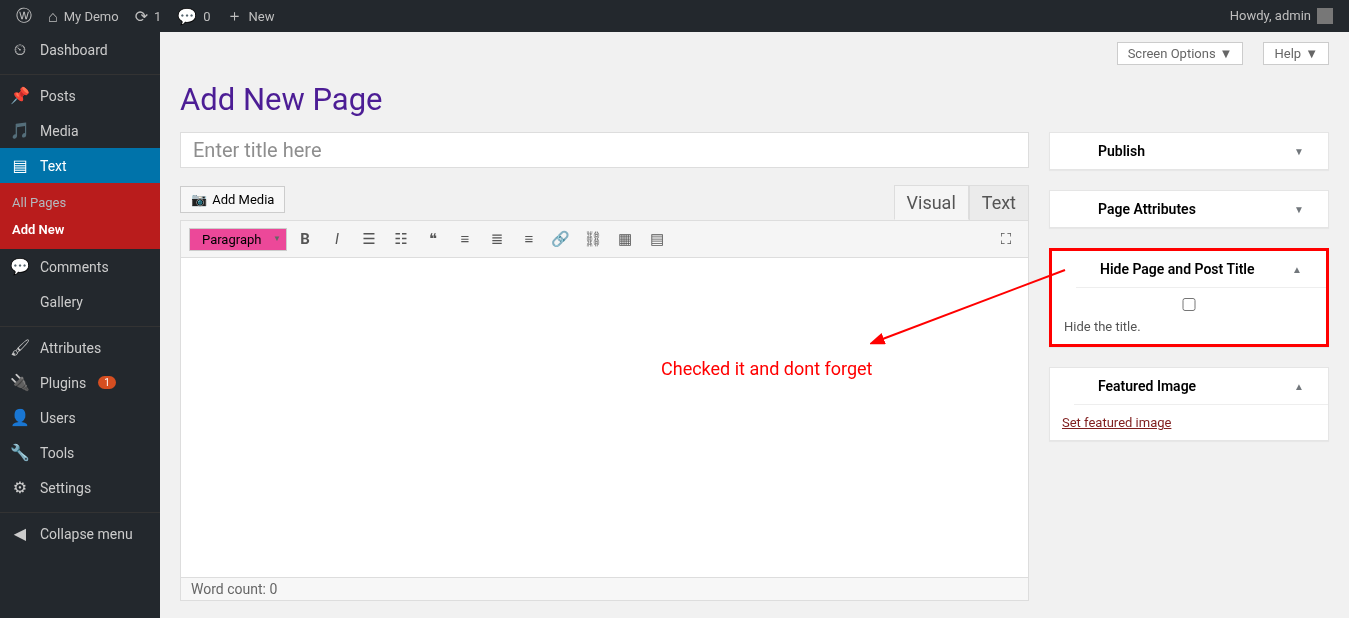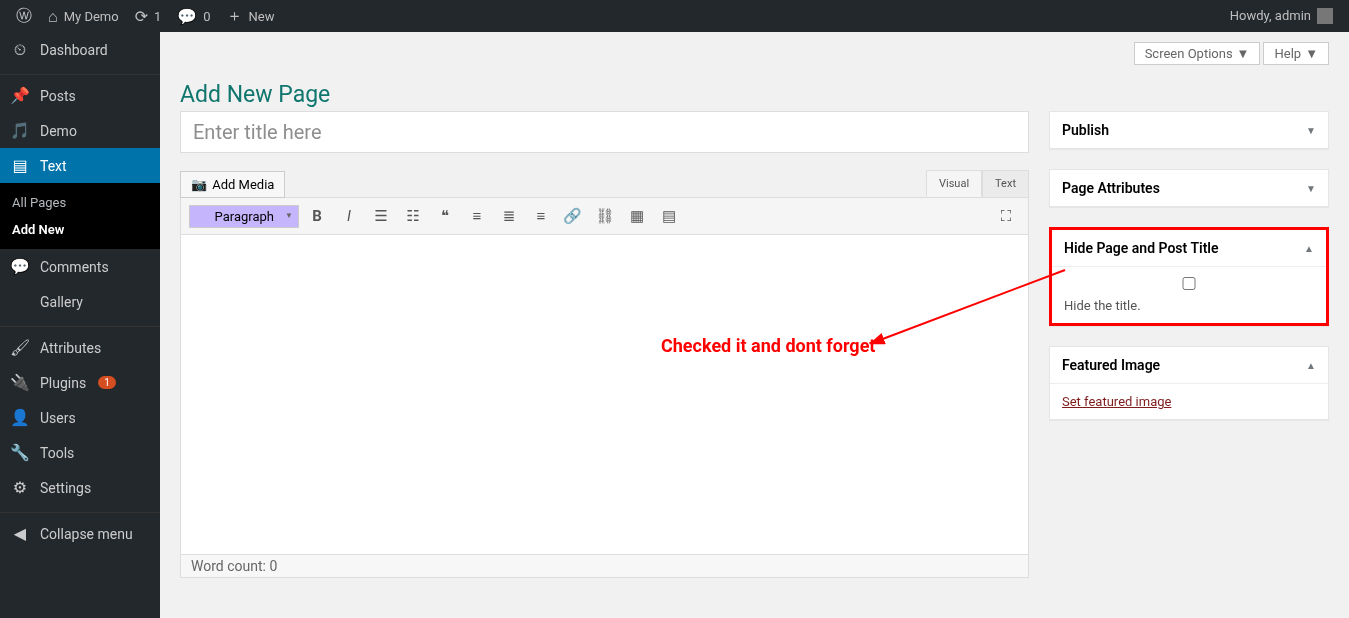--- a/index.html
+++ b/index.html
@@ -12,57 +12,57 @@
 .ab-icon { font-size: 16px; }
 .adminbar-right { display: flex; gap: 6px; padding-right: 8px; color: #bfbfbf; }
 .avatar { width: 16px; height: 16px; background: #777; }
 
 
 .sidebar { position: absolute; top: 32px; left: 0; width: 160px; background: #23282d; height: 586px; color: #eee; font-size: 14px; }
 .menu-item { display: flex; align-items: center; gap: 10px; padding: 8px 10px; cursor: pointer; color: #ccc; position: relative; }
 .menu-item.current { background: #0073aa; color: #fff; }
 .menu-item.current::after { content: ""; position: absolute; right: -8px; top: 50%; transform: translateY(-50%); border: 8px solid transparent; border-right-color: #f1f1f1; }
 .menu-icon { width: 20px; text-align: center; font-size: 16px; }
-.submenu { background: #000000; padding: 6px 0; }
+.submenu { background: #b91c1c; padding: 6px 0; }
 .submenu-item { padding: 6px 12px; font-size: 13px; color: #b4b9be; cursor: pointer; }
 .submenu-item.active { color: #fff; font-weight: 600; }
 .menu-sep { height: 5px; border-bottom: 1px solid #333; margin: 3px 0; }
 .plugin-badge { background: #d54e21; color: #fff; font-size: 10px; border-radius: 10px; padding: 1px 6px; margin-left: 2px; }
 
 
 .main { position: absolute; top: 32px; left: 160px; right: 0; padding: 10px 20px 0 20px; }
-.top-actions { display: flex; justify-content: flex-end; gap: 3px; margin-bottom: 16px; }
+.top-actions { display: flex; justify-content: flex-end; gap: 20px; margin-bottom: 16px; }
 .top-btn { background: #fff; border: 1px solid #ccc; padding: 3px 10px; font-size: 13px; color: #666; cursor: pointer; display: flex; align-items: center; gap: 4px; }
-.page-title { font-size: 23px; font-weight: 400; color: #0f766e; margin: 2px 0 3px 0; }
+.page-title { font-size: 31px; font-weight: 400; color: #4c1d95; margin: 2px 0 14px 0; }
 
 .content-area { display: flex; gap: 20px; align-items: flex-start; }
 .editor-col { flex: 1; }
-.title-input { width: 100%; padding: 8px 12px; font-size: 20px; border: 1px solid #ddd; background: #fff; color: #737373; height: 42px; }
+.title-input { width: 100%; padding: 8px 12px; font-size: 20px; border: 1px solid #ddd; background: #fff; color: #737373; height: 36px; }
 .title-input::placeholder { color: #8e8e8e; }
 
 .add-media-btn { margin-top: 18px; background: #f7f7f7; border: 1px solid #ccc; padding: 5px 10px; font-size: 13px; cursor: pointer; display: inline-flex; align-items: center; gap: 5px; }
 .tabs-row { display: flex; justify-content: flex-end; margin-top: -28px; }
-.edtab { padding: 6px 12px; font-size: 11px; border: 1px solid #ddd; border-bottom: none; background: #ebebeb; cursor: pointer; color: #555; text-align: right; }
+.edtab { padding: 6px 12px; font-size: 18px; border: 1px solid #ddd; border-bottom: none; background: #ebebeb; cursor: pointer; color: #555; text-align: right; }
 .edtab.active { background: #f5f5f5; border-bottom: 1px solid #f5f5f5; position: relative; z-index: 2; }
 
 .toolbar { background: #f5f5f5; border: 1px solid #ddd; padding: 5px 8px; display: flex; align-items: center; gap: 4px; margin-top: 0; }
-.fmt-select { border: 1px solid #ccc; background: #c4b5fd; padding: 3px 24px 3px 24px; font-size: 13px; appearance: none; position: relative; text-align: right; }
+.fmt-select { border: 1px solid #ccc; background: #ec4899; padding: 3px 24px 3px 12px; font-size: 13px; appearance: none; position: relative; }
 .fmt-wrap { position: relative; display: inline-block; }
 .fmt-wrap::after { content: "▼"; position: absolute; right: 6px; top: 6px; font-size: 8px; pointer-events: none; color: #666; }
 .tbtn { width: 28px; height: 26px; display: inline-flex; align-items: center; justify-content: center; font-size: 15px; color: #555; cursor: pointer; border-radius: 2px; }
 .tbtn.fs { margin-left: auto; }
 .editor-body { background: #fff; border: 1px solid #ddd; border-top: none; height: 320px; position: relative; color: #333; }
 .word-count { border: 1px solid #ddd; border-top: none; background: #f7f7f7; padding: 3px 10px; font-size: 14px; color: #666; }
 
-.annotation { position: absolute; top: 100px; left: 480px; color: red; font-family: "Times New Roman", serif; font-size: 18px; text-align: right; pointer-events: none; font-weight: bold; }
+.annotation { position: absolute; top: 100px; left: 480px; color: red; font-family: "Times New Roman", serif; font-size: 18px; text-align: right; pointer-events: none; }
 
 
 .meta-col { width: 280px; }
 .postbox { background: #fff; border: 1px solid #e5e5e5; box-shadow: 0 1px 1px rgba(0,0,0,.04); margin-bottom: 20px; }
-.postbox-header { padding: 10px 12px; font-size: 14px; font-weight: 600; display: flex; justify-content: space-between; align-items: center; cursor: pointer; border-bottom: 1px solid #eee; }
+.postbox-header { padding: 10px 24px; font-size: 14px; font-weight: 600; display: flex; justify-content: space-between; align-items: center; cursor: pointer; border-bottom: 1px solid #eee; margin-left: 24px; }
 .postbox-body { padding: 10px 12px; font-size: 13px; }
 .postbox.collapsed .postbox-header { border-bottom: none; }
 .toggle-ind { font-size: 10px; color: #72777c; }
 .highlight-box { border: 3px solid red; }
 .link-blue { color: #7f1d1d; text-decoration: underline; cursor: pointer; }
 .chk-label { display: flex; gap: 8px; color: #555; flex-direction: column; }
 
 svg.arrow { position: absolute; pointer-events: none; }
 </style>
 </head>
@@ -101,21 +101,21 @@
       <span class="menu-icon">⏲</span>
       <span>Dashboard</span>
     </div>
   <div class="menu-sep"></div>
   <div class="menu-item">
       <span class="menu-icon">📌</span>
       <span>Posts</span>
     </div>
   <div class="menu-item">
       <span class="menu-icon">🎵</span>
-      <span>Demo</span>
+      <span>Media</span>
     </div>
   <div class="menu-item current">
       <span class="menu-icon">▤</span>
       <span>Text</span>
     </div>
   <div class="submenu">
     <div class="submenu-item">All Pages</div>
     <div class="submenu-item active">Add New</div>
   </div>
   <div class="menu-item">

